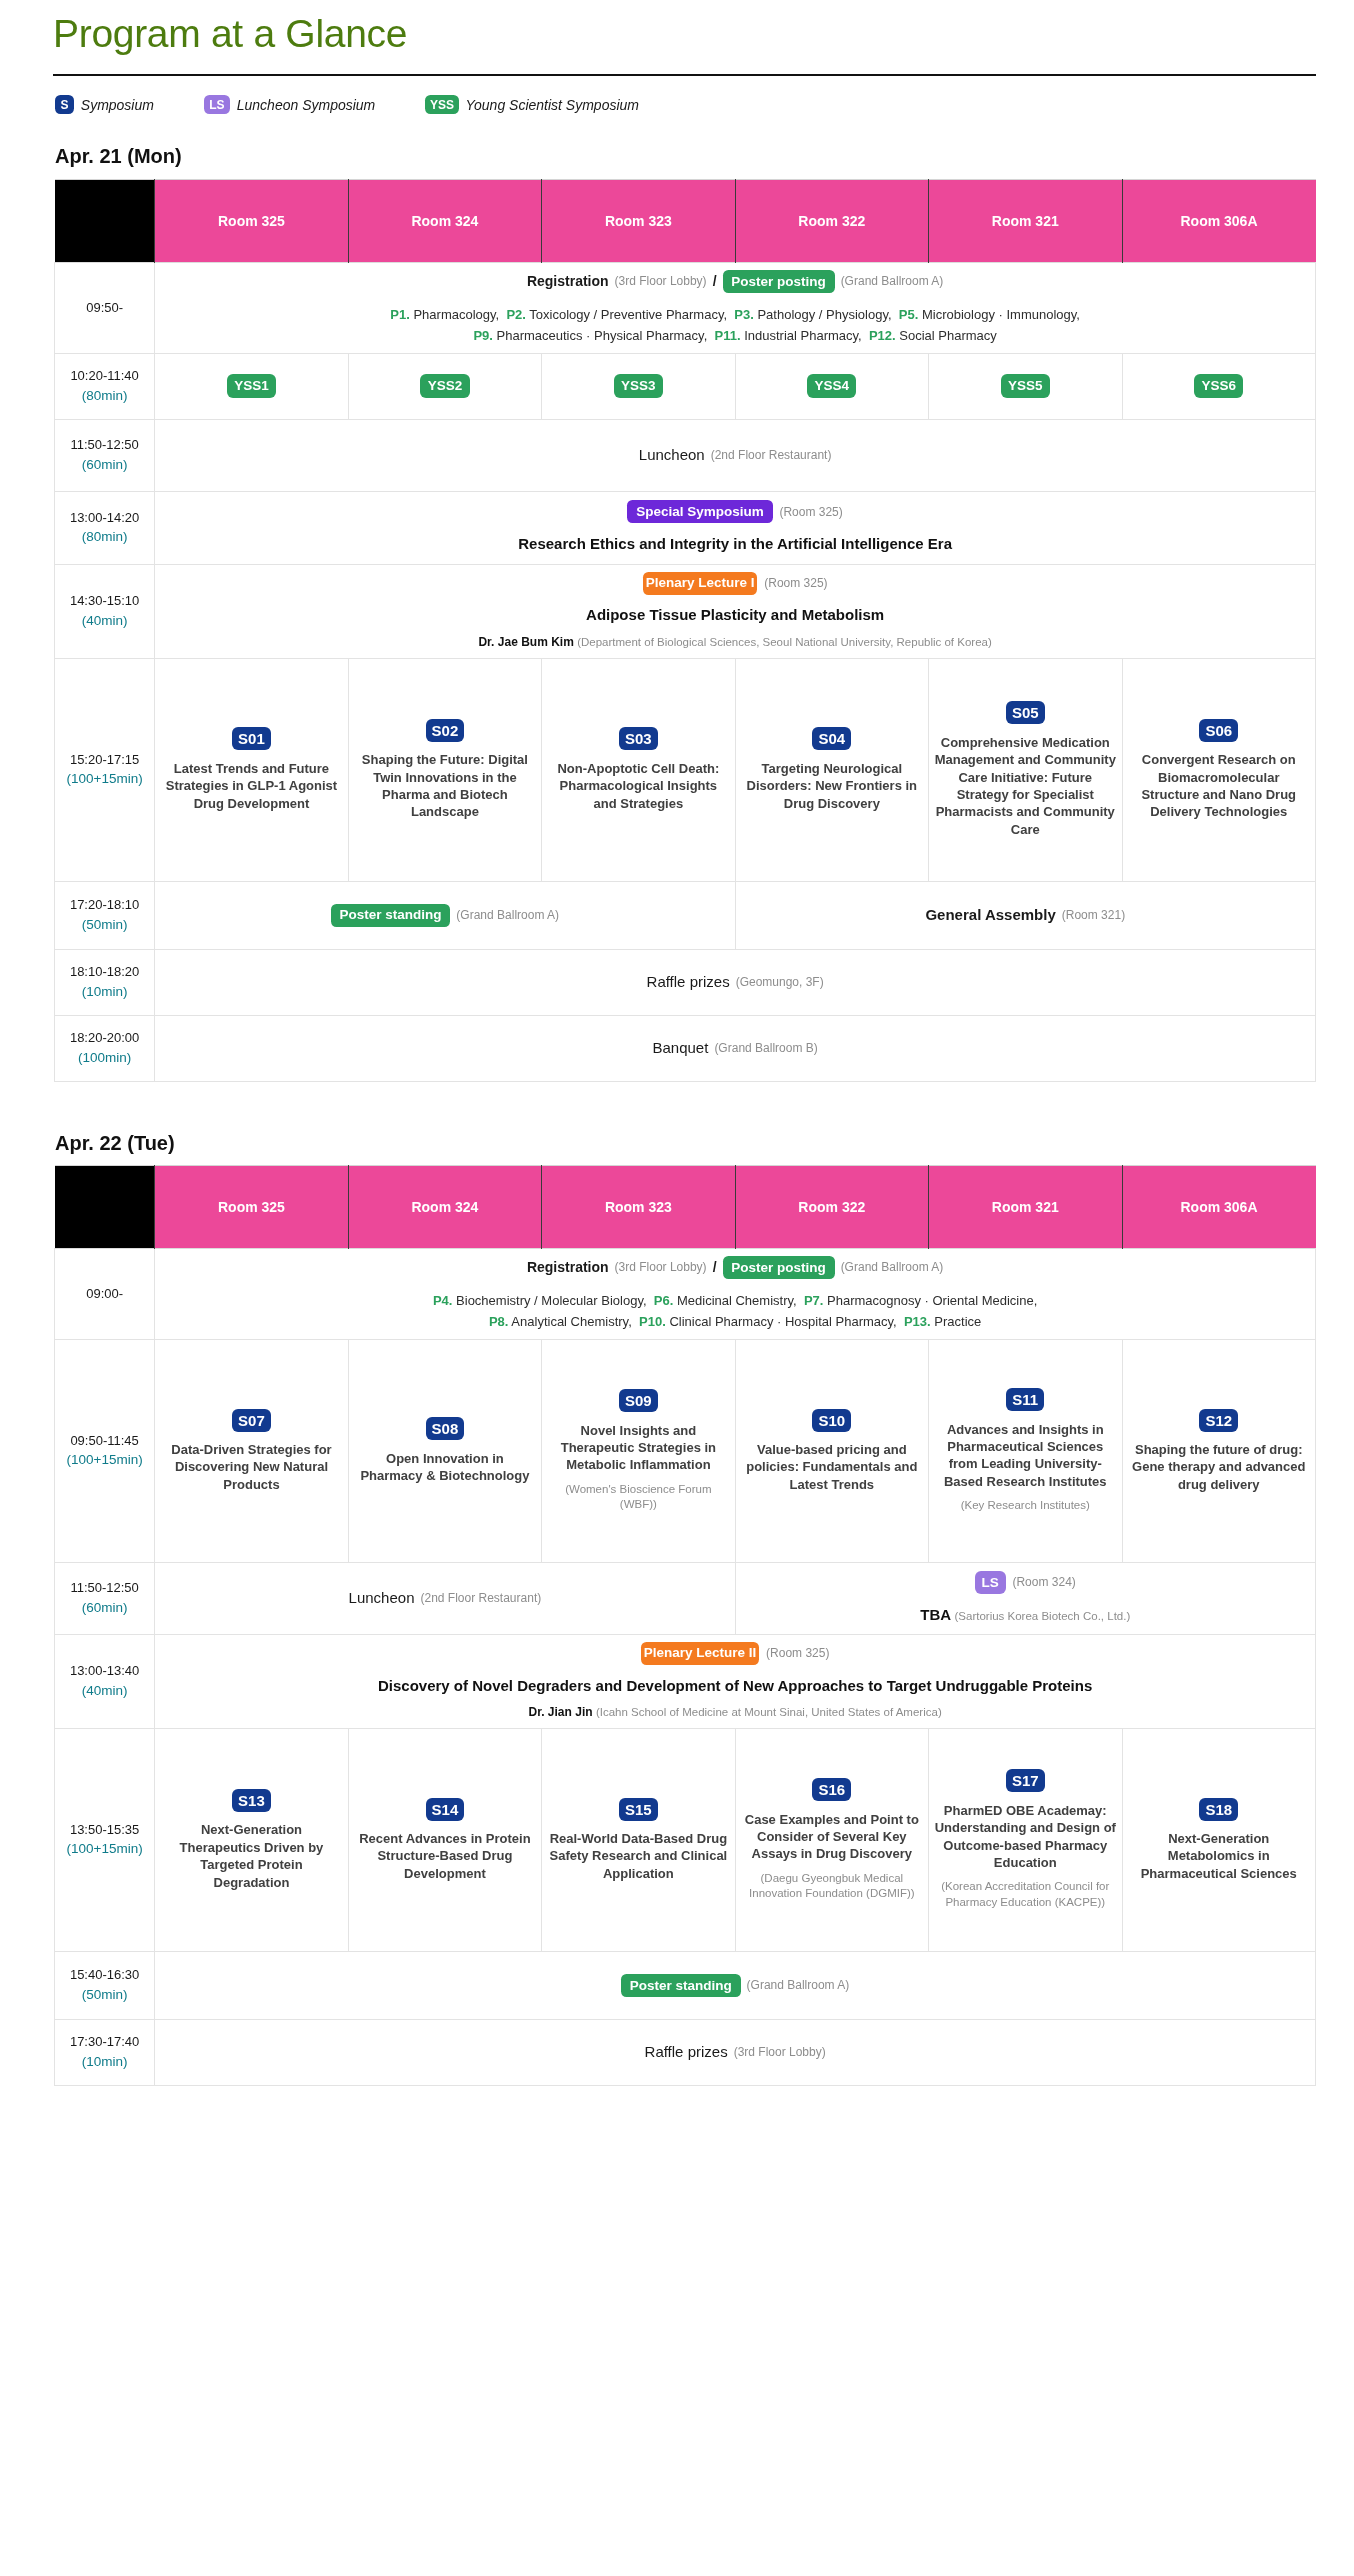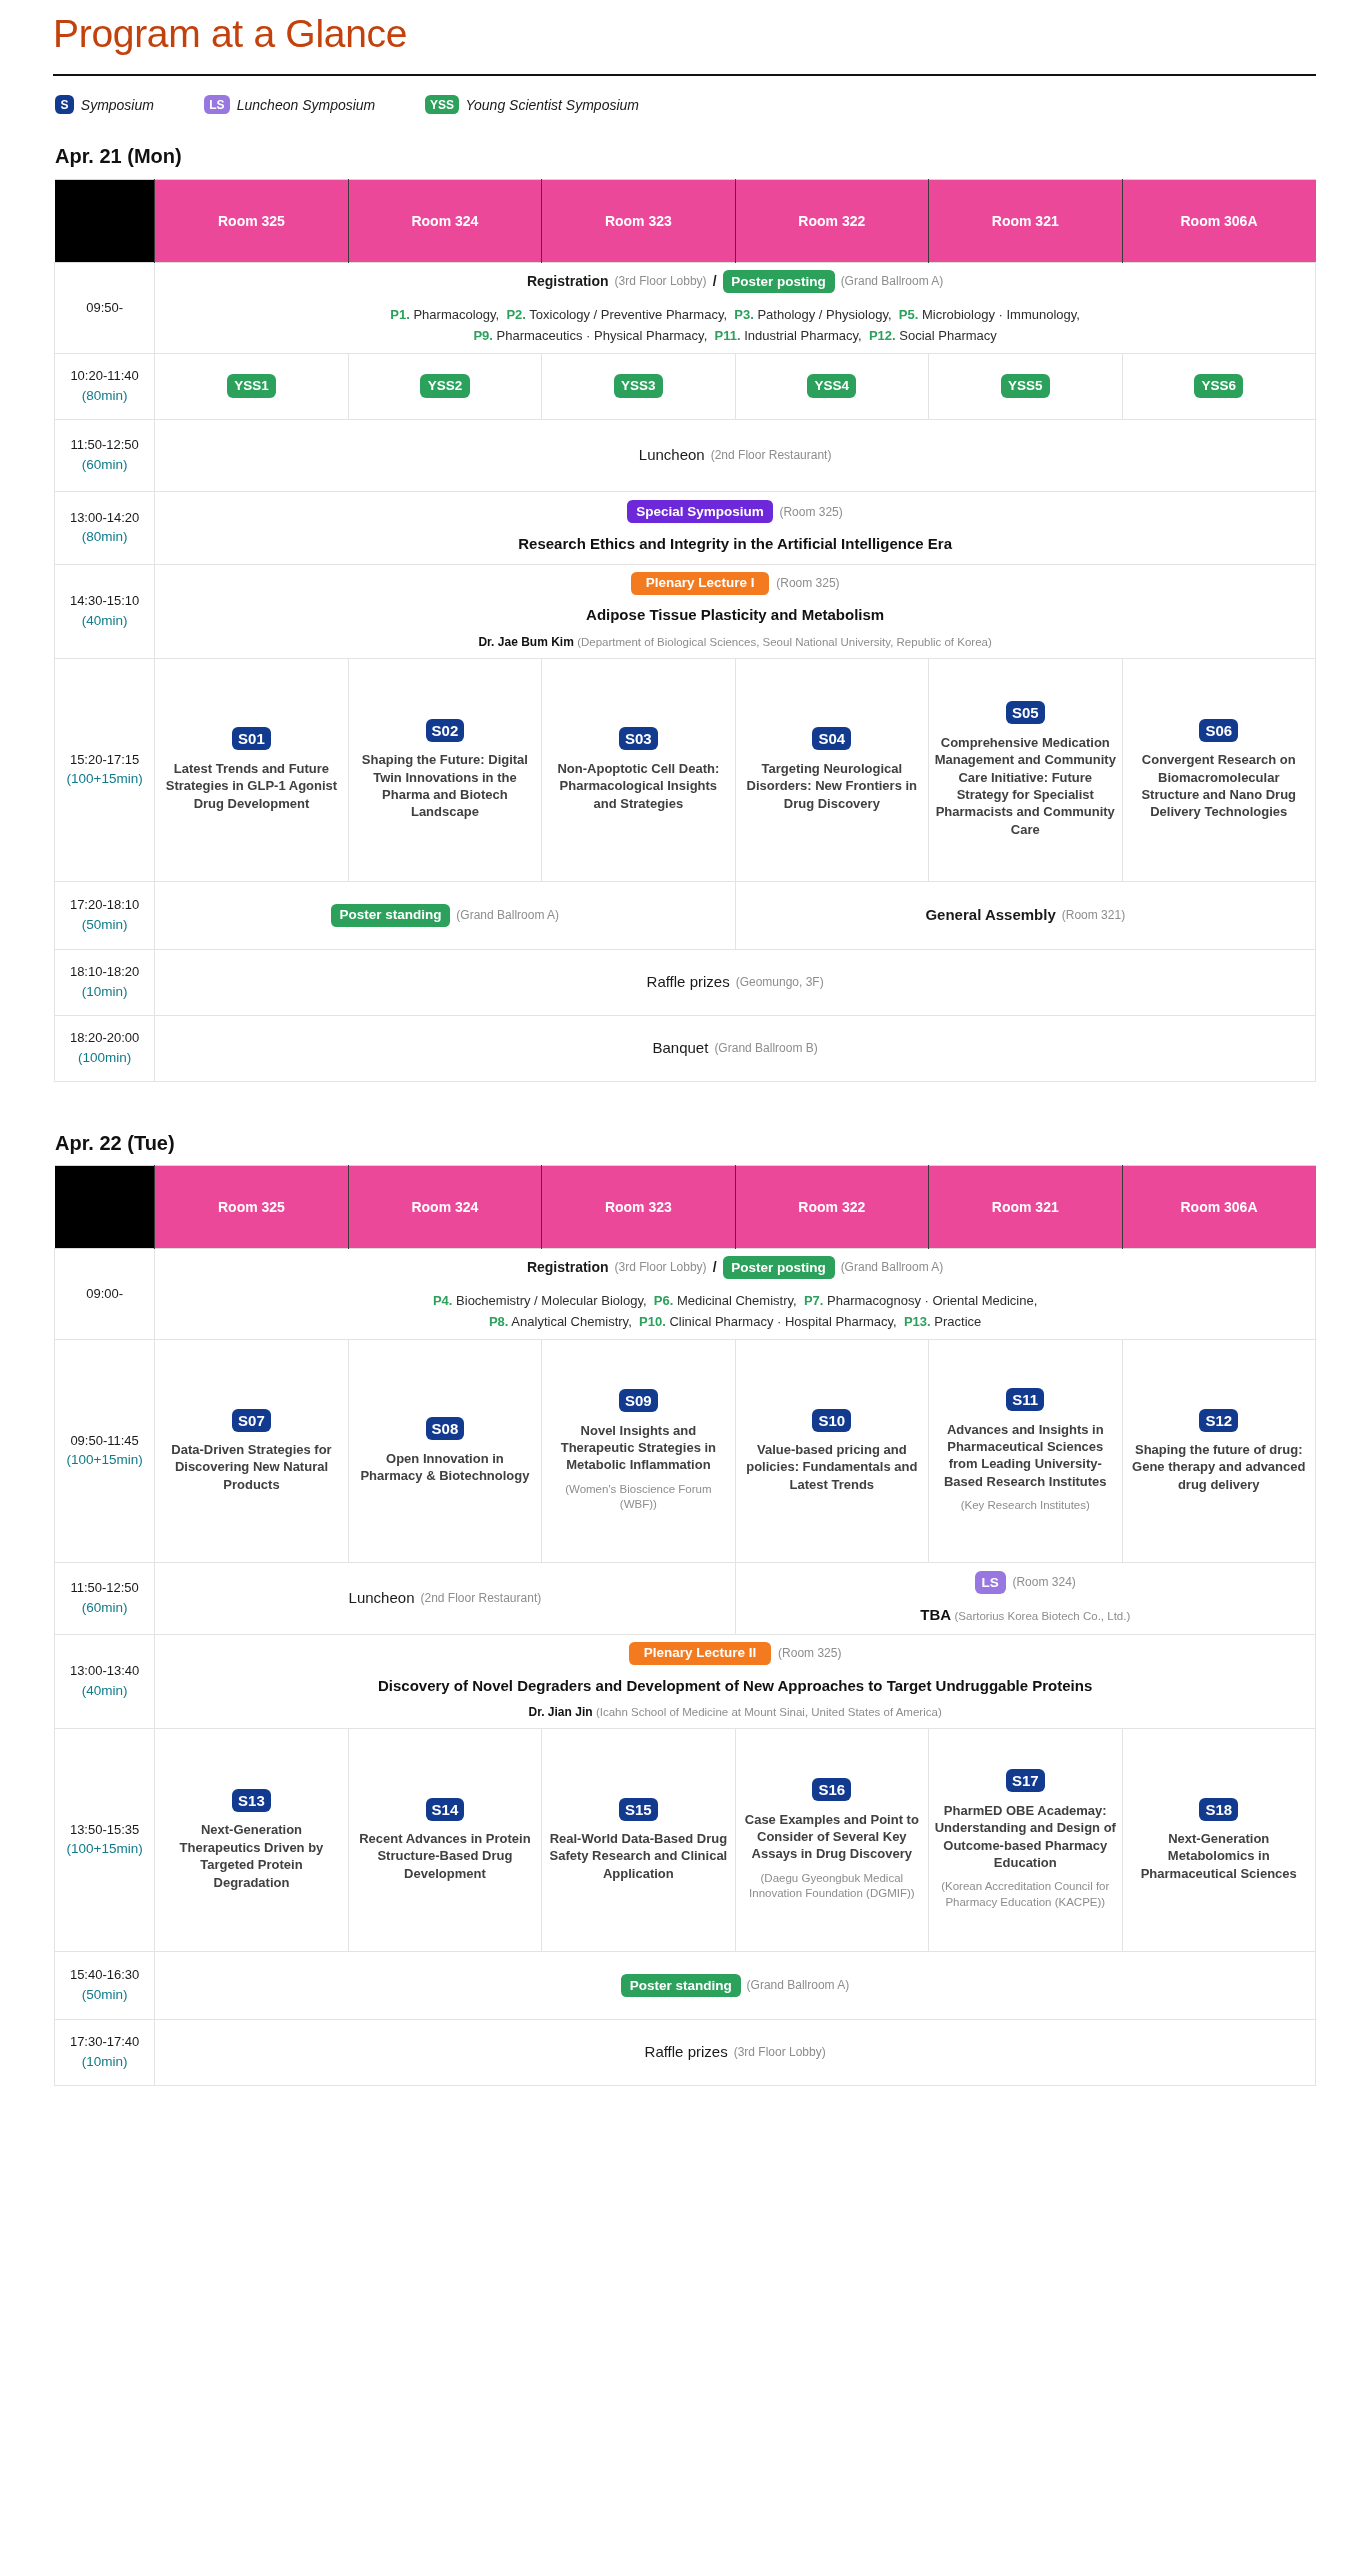--- a/index.html
+++ b/index.html
@@ -12,21 +12,21 @@
     -webkit-font-smoothing: antialiased;
   }
   .page { width: 1354px; padding: 0; position: relative; }
 
   
   .page-header { padding: 12px 0 0 53px; }
   .page-title {
     font-size: 39px;
     font-weight: 400;
     letter-spacing: -0.3px;
-    color: #c2410c;
+    color: #4d7c0f;
     line-height: 1.15;
     margin: 0;
   }
   .title-rule {
     margin: 17.6px 53px 0 53px;
     border-top: 2.7px solid #111111;
     width: 1263px;
   }
 
   
@@ -74,21 +74,21 @@
     border-radius: 5.4px;
     line-height: 1;
     white-space: nowrap;
     vertical-align: middle;
   }
   .tag-code-s   { background: #123a8f; min-width: 37px; height: 23px; font-size: 15px; padding: 0 6px; border-radius: 6px; }
   .tag-code-yss { background: #2ba15c; min-width: 42px; height: 24px; font-size: 13.5px; padding: 0 7.4px; border-radius: 6px; }
   .tag-code-ls  { background: #9977e0; min-width: 30px; height: 23px; font-size: 13.5px; padding: 0 6.8px; border-radius: 6px; }
   .tag-green    { background: #2ba15c; height: 23px; font-size: 13.5px; padding: 0 8.8px; border-radius: 5.4px; }
   .tag-navy     { background: #6d28d9; height: 23px; font-size: 13.5px; padding: 0 8.8px; border-radius: 5.4px; }
-  .tag-orange   { background: #f47a1f; height: 23px; font-size: 13.5px; padding: 0 15px; border-radius: 5.4px; }
+  .tag-orange   { background: #f47a1f; height: 23px; font-size: 13.5px; padding: 0 3px; border-radius: 5.4px; }
 
   
   .day-heading {
     font-size: 20px;
     font-weight: 700;
     color: #111111;
     padding: 0 0 10.8px 55px;
   }
   .day-block-1 { margin-top: 31px; }
   .day-block-2 { margin-top: 50px; }

